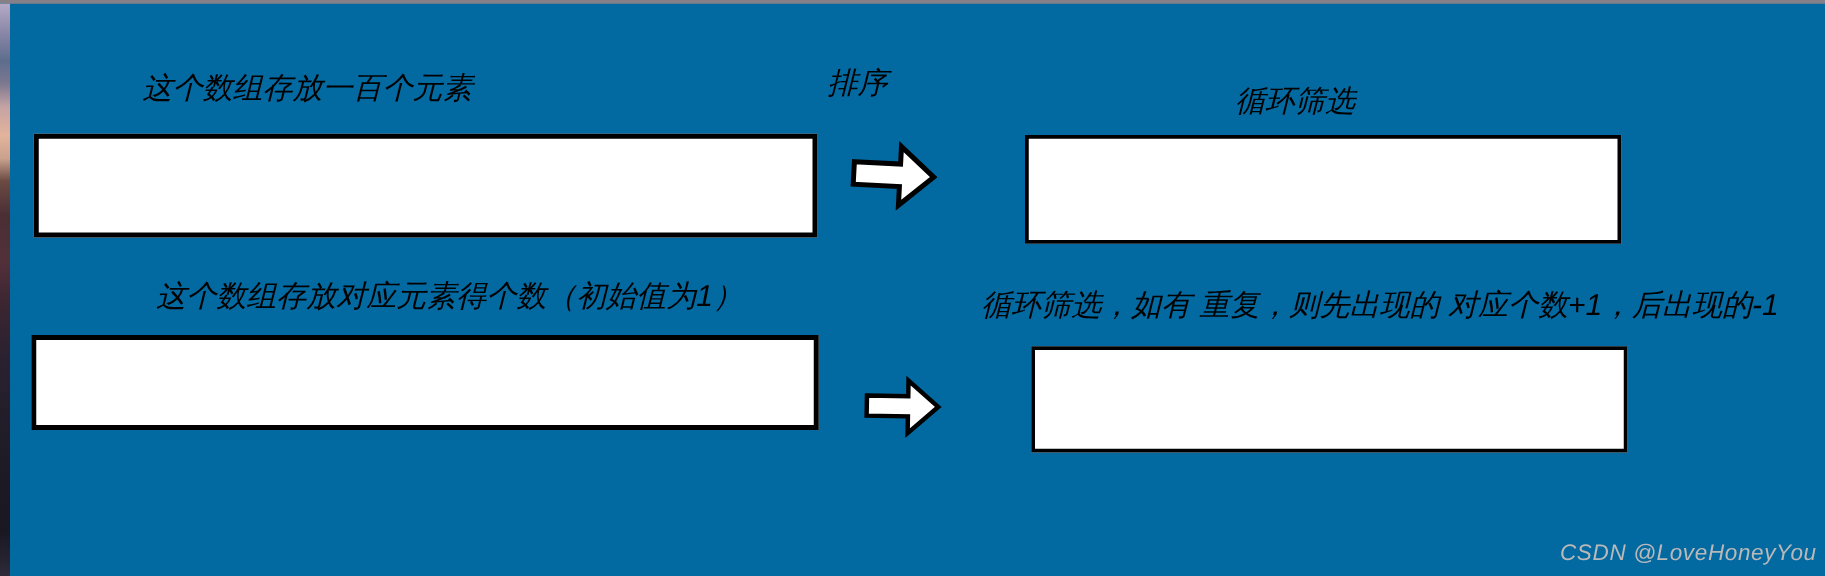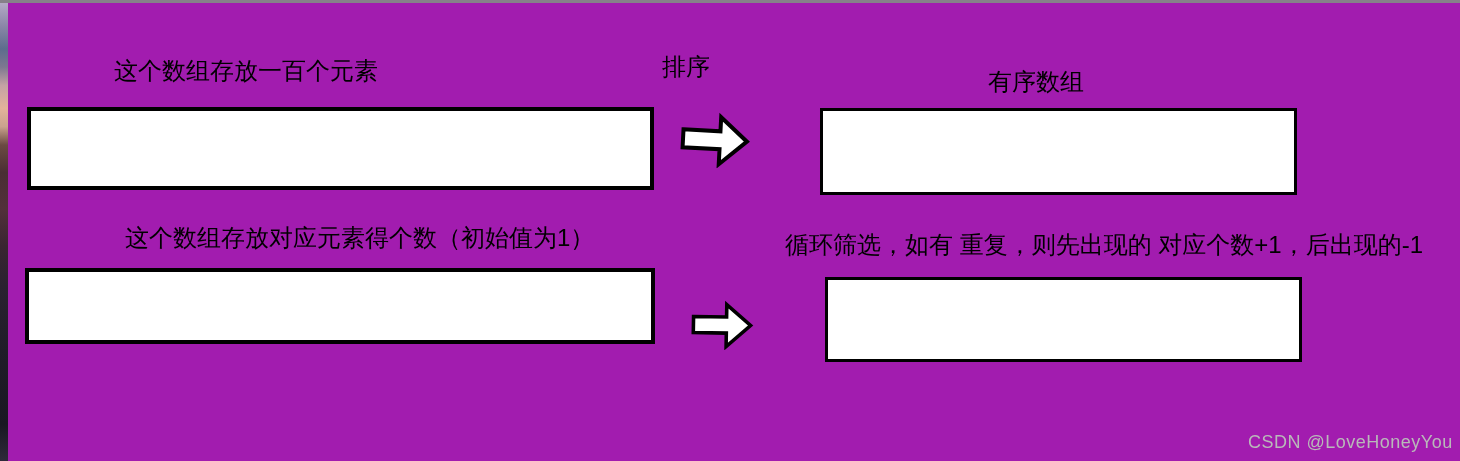--- a/index.html
+++ b/index.html
@@ -3,22 +3,23 @@
 <meta charset="utf-8">
 <style>
   html,body{margin:0;padding:0;}
   body{
     font-family:"Liberation Sans","DejaVu Sans",sans-serif;
     background:#ffffff;
   }
   .canvas{
     position:relative;
     width:1460px;height:461px;
-    background:#a21caf;
+    background:#0369a1;
     overflow:hidden;
+    font-style:italic;
   }
   .top-edge{
     position:absolute;left:0;top:0;width:1460px;height:3px;
     background:#868089;
   }
   .wallpaper-strip{
     position:absolute;left:0;top:3px;width:8px;height:458px;
     
     background:linear-gradient(to bottom,#b4aac6,#191722);
   }
@@ -54,21 +55,21 @@
   <div class="wallpaper-strip" style="background: linear-gradient(rgb(180, 170, 198) 0%, rgb(139, 135, 168) 5%, rgb(93, 109, 141) 10%, rgb(125, 120, 144) 14%, rgb(196, 163, 164) 18%, rgb(227, 179, 155) 23%, rgb(202, 162, 142) 27%, rgb(107, 74, 66) 31%, rgb(74, 46, 52) 37%, rgb(82, 48, 58) 45%, rgb(58, 37, 49) 53%, rgb(42, 33, 48) 62%, rgb(32, 28, 40) 76%, rgb(25, 23, 34) 92%, rgb(46, 42, 58) 100%);"></div>
 
   <div class="label" style="left:114px;top:57px;">这个数组存放一百个元素</div>
   <div class="box thick" style="left:27px;top:107px;width:627px;height:83px;"></div>
 
   <div class="label" style="left:662px;top:53px;">排序</div>
   <svg class="arrow" style="left:680px;top:112px;transform:rotate(3deg);" width="70" height="56" viewBox="0 0 70 56">
     <polygon points="3,19 40,19 40,5 67,28 40,52 40,37 3,37" fill="#ffffff" stroke="#000000" stroke-width="4" stroke-linejoin="miter"></polygon>
   </svg>
 
-  <div class="label" style="left:988px;top:68px;">有序数组</div>
+  <div class="label" style="left:988px;top:68px;">循环筛选</div>
   <div class="box thin" style="left:820px;top:108px;width:477px;height:87px;"></div>
 
   <div class="label" style="left:107px;top:224px;margin-left:18px;">这个数组存放对应元素得个数（初始值为1）</div>
   <div class="box thick" style="left:25px;top:268px;width:630px;height:76px;"></div>
 
   <svg class="arrow" style="left:686px;top:300px;transform:rotate(1deg);" width="72" height="50" viewBox="0 0 70 56">
     <polygon points="3,19 40,19 40,5 67,28 40,52 40,37 3,37" fill="#ffffff" stroke="#000000" stroke-width="4" stroke-linejoin="miter"></polygon>
   </svg>
 
   <div class="label" style="left:785px;top:231px;">循环筛选，如有 重复，则先出现的 对应个数+1，后出现的-1</div>

